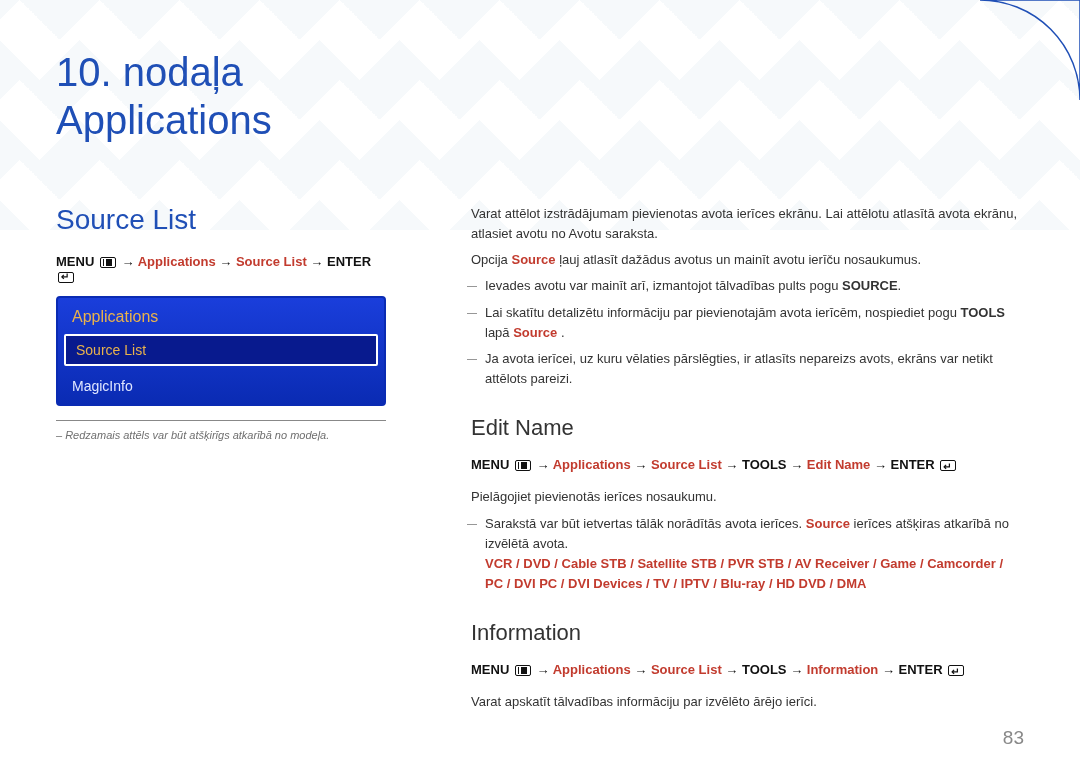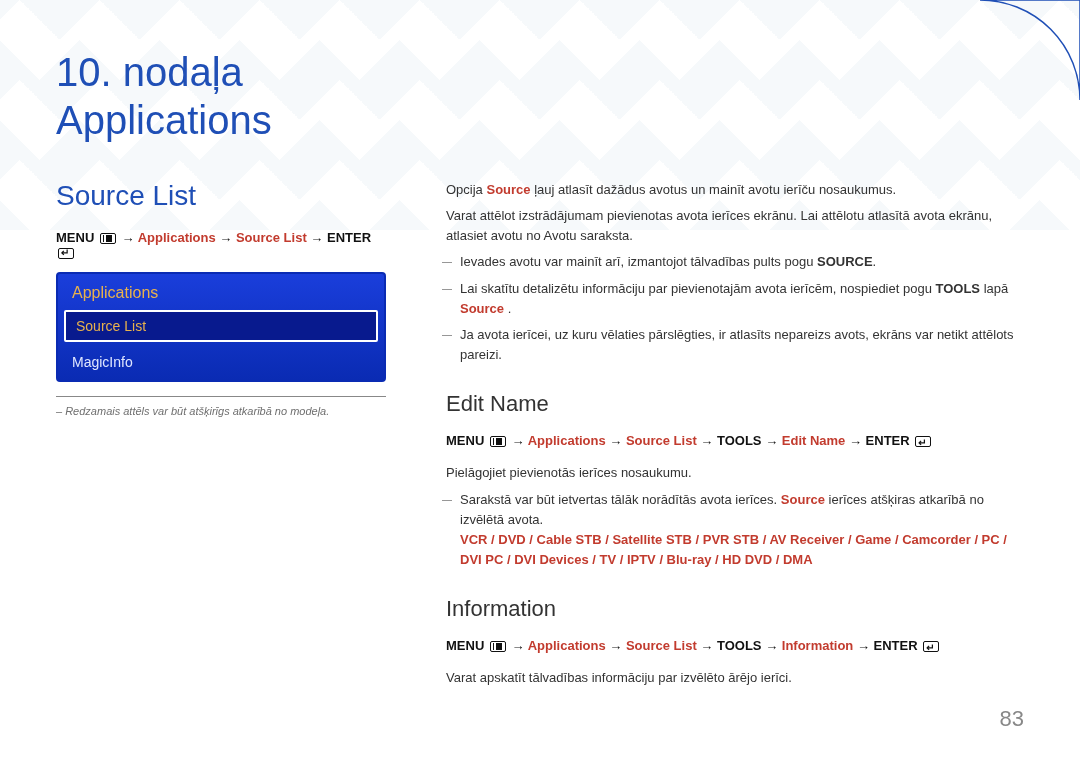--- a/index.html
+++ b/index.html
@@ -24,23 +24,23 @@
     opacity: 0.35;
     z-index: 0;
   }
   .corner-svg { position: absolute; top: 0; right: 0; z-index: 2; }
   .content { position: relative; z-index: 1; }
   .chapter-title {
     font-size: 40px;
     color: #1f4fb6;
     font-weight: 400;
     line-height: 1.2;
-    margin-bottom: 36px;
-  }
-  .two-col { display: flex; gap: 60px; }
+    margin-bottom: 60px;
+  }
+  .two-col { display: flex; gap: 85px; }
   .left-col  { width: 330px; flex-shrink: 0; }
   .right-col { flex: 1; font-size: 13px; line-height: 1.55; color: #333; }
   .section-title {
     font-size: 28px;
     color: #1f4fb6;
     font-weight: 400;
     margin-bottom: 18px;
   }
   .menu-path { font-size: 13px; font-weight: 700; color: #111; margin-bottom: 12px; }
   .menu-path .hl { color: #c23b2e; }
@@ -100,22 +100,22 @@
   .dash-list li::before {
     content: "―"; position: absolute; left: -18px; color: #777; font-size: 10px; top: 2px;
   }
   .sub-head {
     font-size: 22px; color: #333; font-weight: 400;
     margin: 22px 0 10px;
   }
   .hl-o { color: #c23b2e; }
   .plain-b { font-weight: 700; }
   .page-num {
-    position: absolute; bottom: 31px; right: 56px;
-    font-size: 22px; color: #888;
+    position: absolute; bottom: 14px; right: 56px;
+    font-size: 19px; color: #888;
   }
 </style>
 </head>
 <body>
 
 <div class="bg-pattern"></div>
 <svg class="corner-svg" width="120" height="120">
   <path d="M120,0 L120,100 A100,100 0 0 0 20,0 Z" fill="none" stroke="#1f4fb6" stroke-width="1.5"></path>
 </svg>
 
@@ -148,24 +148,24 @@
         <div class="tv-item active">Source List</div>
         <div class="tv-item">MagicInfo</div>
       </div>
 
       <hr class="hr-thin">
       <div class="foot-note">– Redzamais attēls var būt atšķirīgs atkarībā no modeļa.</div>
     </div>
 
     <div class="right-col">
 
+      <p>Varat attēlot izstrādājumam pievienotas avota ierīces ekrānu. Lai attēlotu atlasītā avota ekrānu, atlasiet avotu no Avotu saraksta.</p>
       <p>
         <span>Opcija </span><span class="hl-o plain-b">Source</span><span> ļauj atlasīt dažādus avotus un mainīt avotu ierīču nosaukumus.</span>
       </p>
-      <p>Varat attēlot izstrādājumam pievienotas avota ierīces ekrānu. Lai attēlotu atlasītā avota ekrānu, atlasiet avotu no Avotu saraksta.</p>
 
       <ul class="dash-list">
         <li>
           <span>Ievades avotu var mainīt arī, izmantojot tālvadības pults pogu </span><span class="plain-b">SOURCE</span><span>.</span>
         </li>
         <li>
           <span>Lai skatītu detalizētu informāciju par pievienotajām avota ierīcēm, nospiediet pogu </span><span class="plain-b">TOOLS</span><span> lapā </span><span class="hl-o plain-b">Source</span><span> .</span>
         </li>
         <li>Ja avota ierīcei, uz kuru vēlaties pārslēgties, ir atlasīts nepareizs avots, ekrāns var netikt attēlots pareizi.</li>
       </ul>

